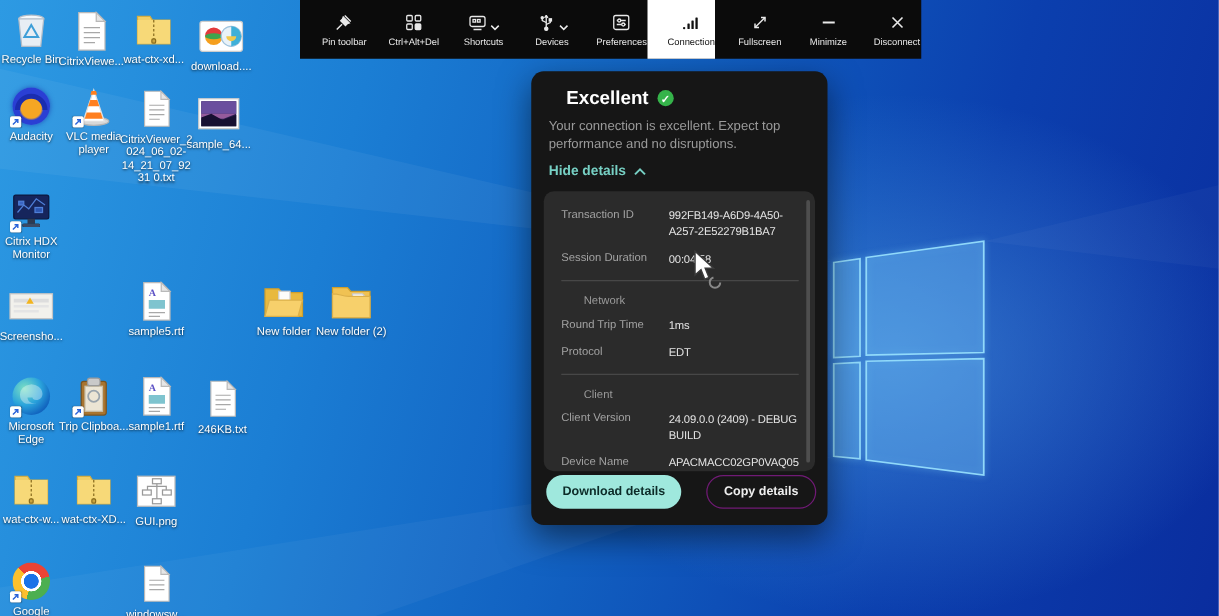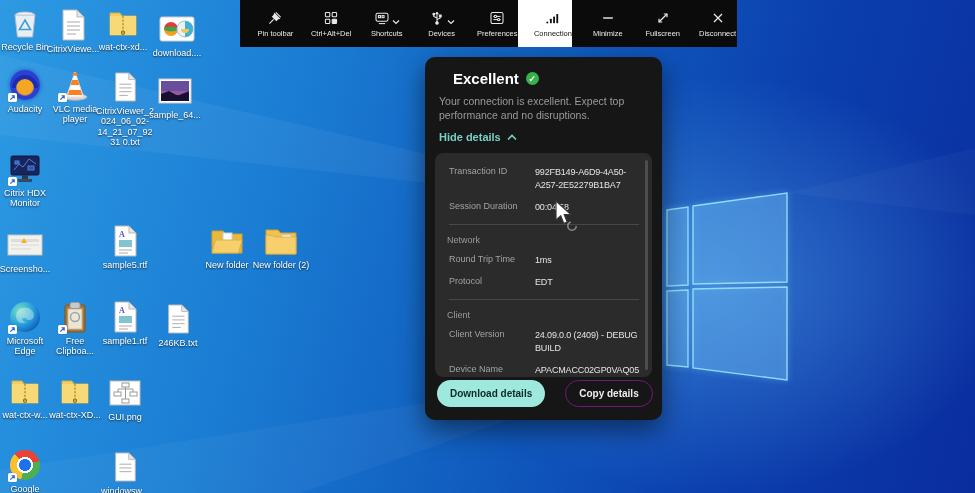--- a/index.html
+++ b/index.html
@@ -39,21 +39,21 @@
   .chk{width:13px;height:13px;border-radius:50%;background:#35b34a;color:#fff;font-size:9px;
        display:flex;align-items:center;justify-content:center;font-weight:700;}
   #panel .desc{margin:7px 14px 0;width:206px;font-size:10.5px;line-height:1.35;color:#9a9a9a;}
   #panel .hide{margin:9px 14px 0;display:flex;align-items:center;gap:6px;color:#77d0c4;
        font-size:11px;font-weight:700;cursor:pointer;}
   .card{position:relative;margin:10px 10px 0;width:217px;height:224px;background:#2b2b2b;
         border-radius:8px;overflow:hidden;}
   .drow{display:flex;padding:9px 13px 0 14px;}
   .dlabel{flex:none;width:86px;font-size:9px;color:#a2a2a2;}
   .dvalue{flex:1;font-size:9px;color:#e4e4e4;letter-spacing:-.15px;line-height:1.4;overflow-wrap:anywhere;}
-  .dsec{padding:10px 12px 0;font-size:9px;color:#9a9a9a;}
+  .dsec{padding:10px 32px 0;font-size:9px;color:#9a9a9a;}
   .dhr{margin:11px 13px 0 14px;border-top:1px solid #474747;}
   .sbar{position:absolute;right:4px;top:7px;bottom:7px;width:3px;background:#4e4e4e;border-radius:2px;}
   .btnrow{position:absolute;left:12px;bottom:13px;display:flex;gap:20px;}
   .btn{border-radius:15px;font-size:10px;font-weight:700;padding:8px 13px;cursor:pointer;white-space:nowrap;}
   .btn.primary{background:#9fe8dd;color:#0c2b28;}
   .btn.ghost{background:transparent;border:1px solid #701a75;color:#eee;padding:7px 13px;}
   
   #cursor{left:553px;top:200px;z-index:60;pointer-events:none;}
   svg{display:block;}
 </style>
@@ -277,21 +277,21 @@
         <rect x="7" y="8" width="14" height="20" fill="#ece5d4" stroke="#c8bfa8"></rect>
         <circle cx="14" cy="16" r="4.5" fill="none" stroke="#9aa4ac" stroke-width="1.4"></circle>
         <rect x="9" y="1.5" width="10" height="6" rx="2" fill="#c9c9c9" stroke="#9a9a9a"></rect>
       </svg>
     <span class="sc">
         <svg width="7" height="7" viewBox="0 0 8 8">
           <path d="M1.5 6.5L6 2M3 2h3v3" fill="none" stroke="#2a62d8" stroke-width="1.3"></path>
         </svg>
       </span>
   </div>
-  <div class="lbl">Free Clipboa...</div>
+  <div class="lbl">Trip Clipboa...</div>
 </div>
 <div class="dicon abs" style="left:96px;top:300px">
   <div class="ico">
     <svg width="30" height="34" viewBox="0 0 30 34">
         <path d="M5 2h14l7 7v23H5z" fill="#fff" stroke="#b9b9b9"></path>
         <path d="M19 2l7 7h-7z" fill="#e6e6e6" stroke="#b9b9b9"></path>
         <text x="9" y="13" font-size="8" fill="#5a4fc4" font-family="Liberation Serif,serif" font-weight="bold">A</text>
         <rect x="9" y="16" width="13" height="7" fill="#7fc4cf"></rect>
         <line x1="9" y1="26" x2="22" y2="26" stroke="#a8a8a8"></line>
         <line x1="9" y1="29" x2="18" y2="29" stroke="#a8a8a8"></line>
@@ -471,36 +471,36 @@
             <rect x="10.8" y="8" width="2.3" height="8.6" rx=".6"></rect>
             <rect x="14.8" y="5" width="2.3" height="11.6" rx=".6"></rect>
           </g>
         </svg>
       </div>
     <div class="tlabel">Connection</div>
   </div>
   <div class="titem">
     <div class="ticon">
         <svg width="16" height="16" viewBox="0 0 20 20">
-          <line x1="4" y1="10" x2="16" y2="10" stroke="currentColor" stroke-width="1.8"></line>
-        </svg>
-      </div>
-    <div class="tlabel">Minimize</div>
-  </div>
-  <div class="titem">
-    <div class="ticon">
-        <svg width="16" height="16" viewBox="0 0 20 20">
           <g stroke="currentColor" fill="none" stroke-width="1.5">
             <path d="M5 15L15 5"></path>
             <path d="M11 5h4v4"></path>
             <path d="M9 15H5v-4"></path>
           </g>
         </svg>
       </div>
     <div class="tlabel">Fullscreen</div>
+  </div>
+  <div class="titem">
+    <div class="ticon">
+        <svg width="16" height="16" viewBox="0 0 20 20">
+          <line x1="4" y1="10" x2="16" y2="10" stroke="currentColor" stroke-width="1.8"></line>
+        </svg>
+      </div>
+    <div class="tlabel">Minimize</div>
   </div>
   <div class="titem">
     <div class="ticon">
         <svg width="16" height="16" viewBox="0 0 20 20">
           <g stroke="currentColor" stroke-width="1.6">
             <path d="M5 5l10 10M15 5L5 15"></path>
           </g>
         </svg>
       </div>
     <div class="tlabel">Disconnect</div>

